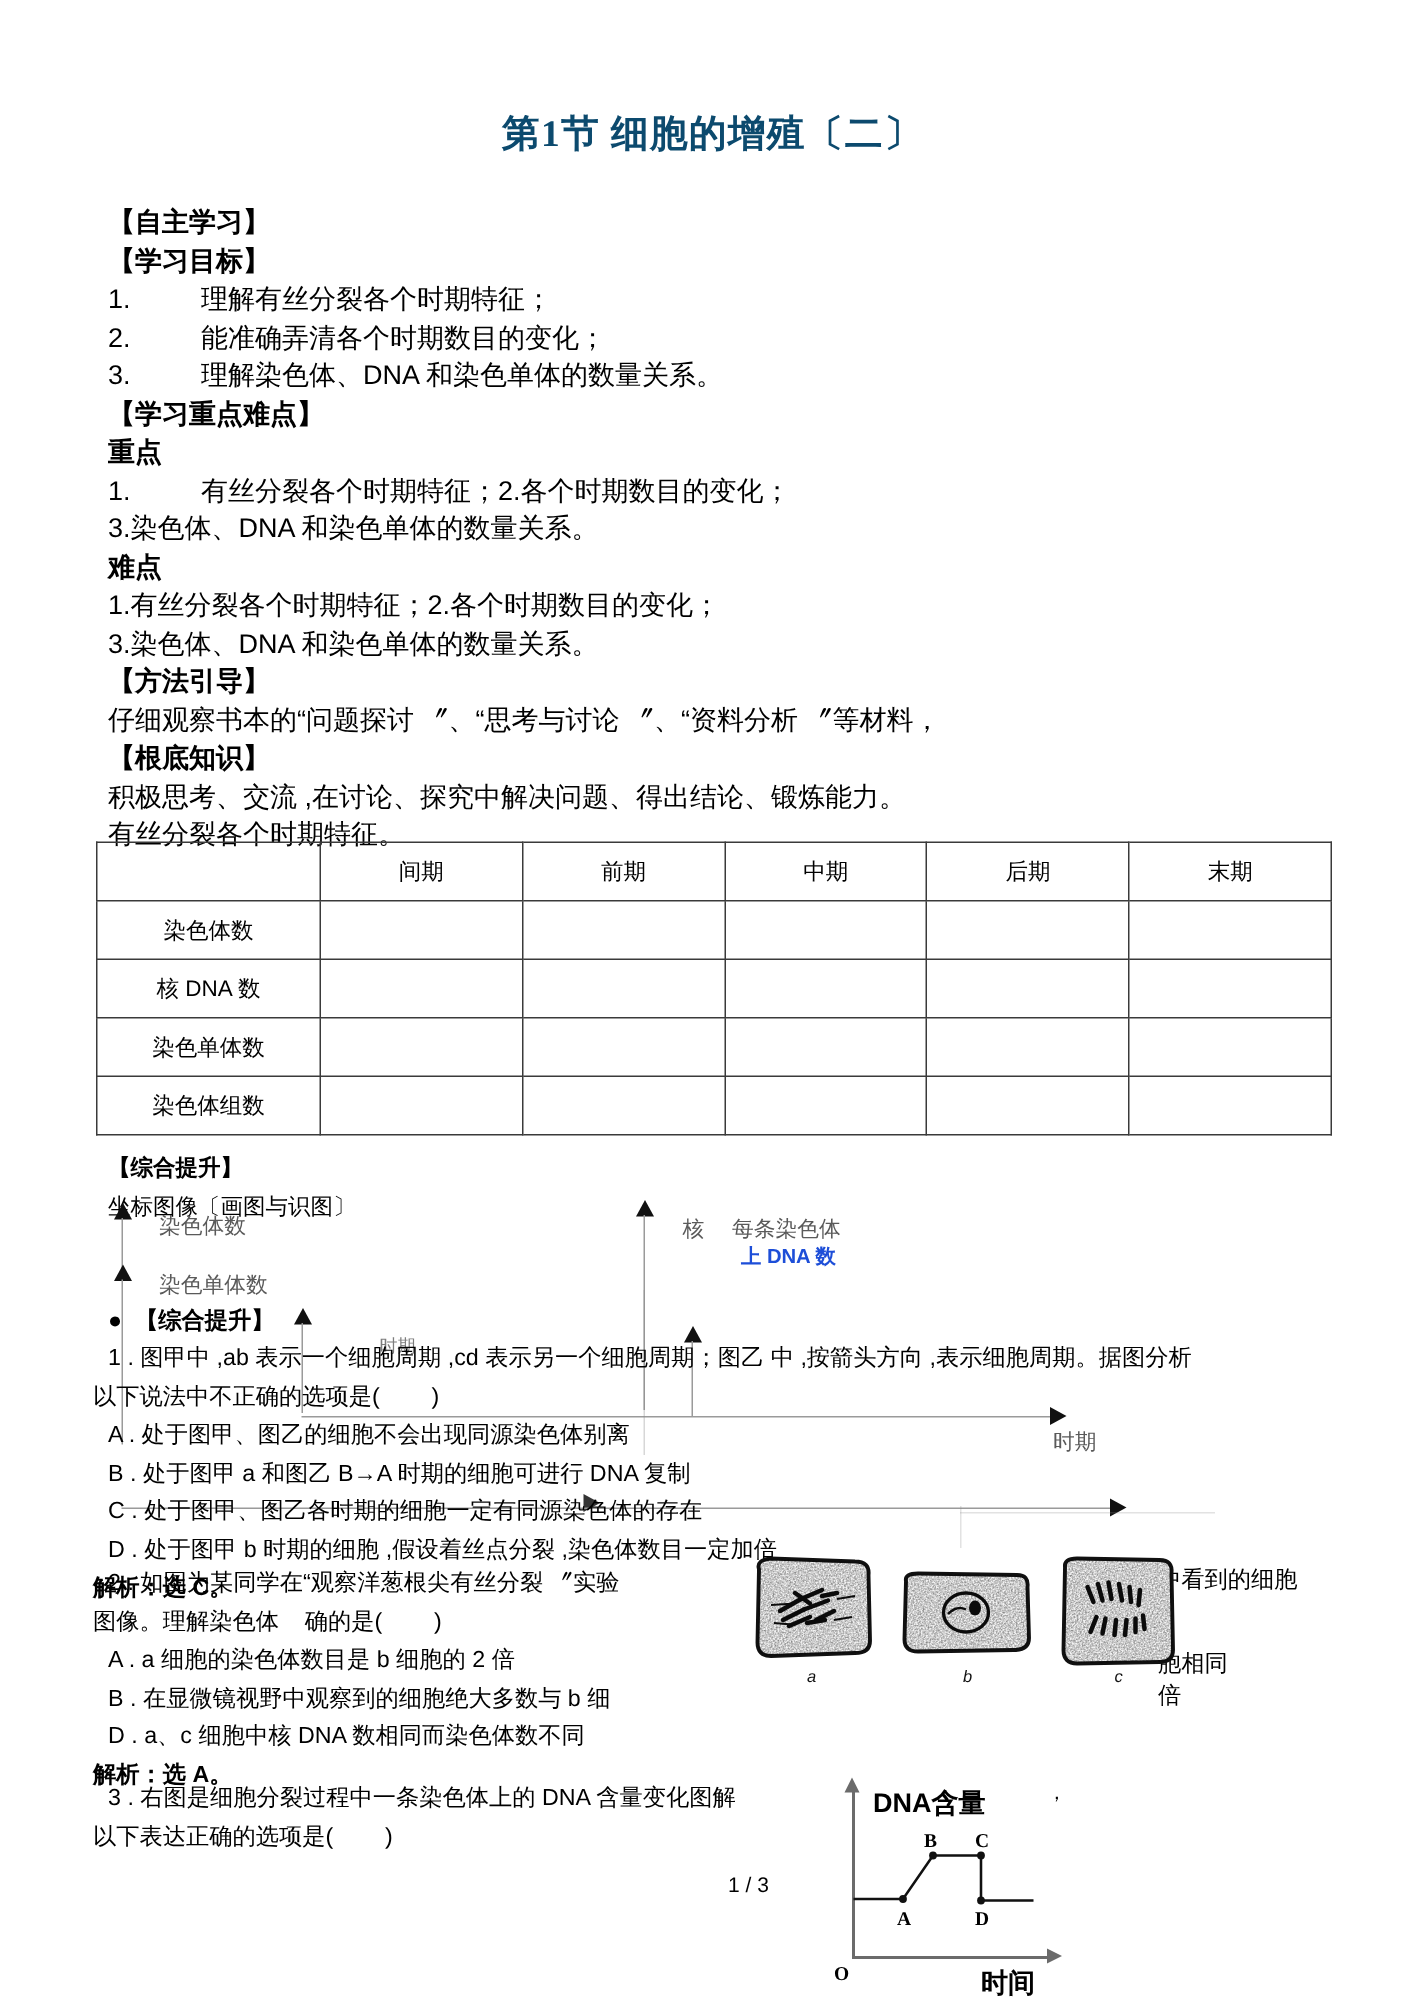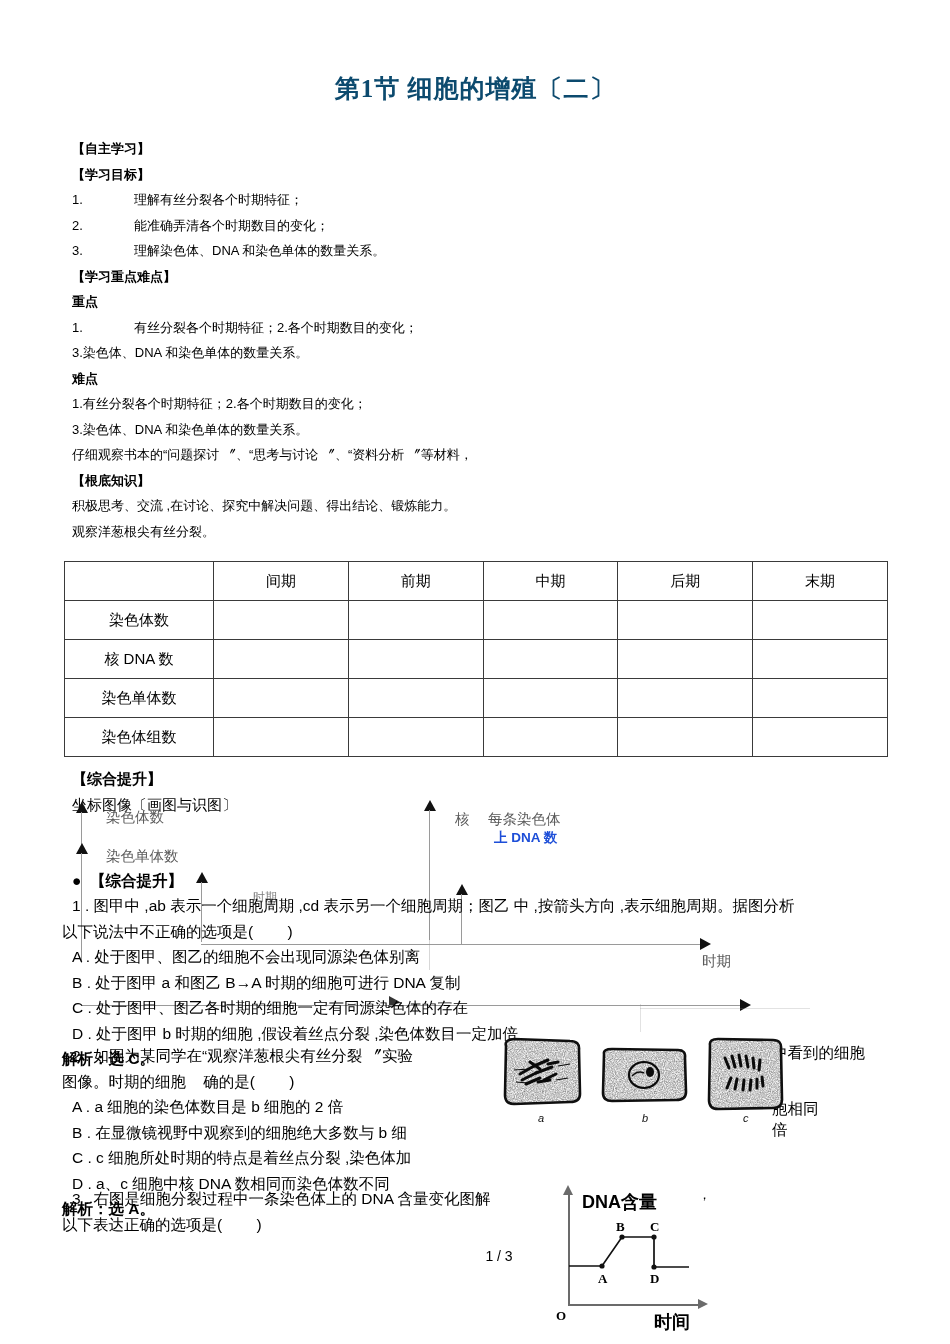--- a/index.html
+++ b/index.html
@@ -12,21 +12,21 @@
 
   .title{
     position:absolute; top:72px; left:0; width:950px;
     text-align:center; color:#0c4a6e; font-weight:bold;
     font-size:25px; letter-spacing:1px;
     font-family:"Liberation Serif","DejaVu Serif",serif;
   }
 
   .body-text{
     position:absolute; left:72px; top:136px; width:830px;
-    font-size:13px; line-height:25.5px;
+    font-size:18px; line-height:25.5px;
   }
   .ln{white-space:pre; }
   .b{font-weight:bold;}
   .num-item{display:block;}
   .num-item .n{display:inline-block;width:62px;}
 
   table.mitosis{
     position:absolute; left:64px; top:561px;
     border-collapse:collapse; width:824px;
     font-size:15px;
@@ -104,25 +104,26 @@
 
     <div class="ln b">【学习重点难点】</div>
     <div class="ln b">重点</div>
     <div class="ln num-item"><span class="n">1.</span><span>有丝分裂各个时期特征；2.各个时期数目的变化；</span></div>
     <div class="ln">3.染色体、DNA 和染色单体的数量关系。</div>
 
     <div class="ln b">难点</div>
     <div class="ln">1.有丝分裂各个时期特征；2.各个时期数目的变化；</div>
     <div class="ln">3.染色体、DNA 和染色单体的数量关系。</div>
 
+    <div class="ln b">【方法引导】</div>
     <div class="ln">仔细观察书本的“问题探讨 〞、“思考与讨论 〞、“资料分析 〞等材料，</div>
     <div class="ln b">【根底知识】</div>
 
     <div class="ln">积极思考、交流 ,在讨论、探究中解决问题、得出结论、锻炼能力。</div>
-    <div class="ln">观察洋葱根尖有丝分裂。</div>
+    <div class="ln">有丝分裂各个时期特征。</div>
   </div>
 
   <table class="mitosis">
     <tbody>
         <tr>
       <td class="corner"></td>
       <td>间期</td>
       <td>前期</td>
       <td>中期</td>
       <td>后期</td>
@@ -214,24 +215,23 @@
     <div class="ln" style="margin-left:-10px;">以下说法中不正确的选项是(        )</div>
     <div class="ln opt">A . 处于图甲、图乙的细胞不会出现同源染色体别离</div>
     <div class="ln opt">B . 处于图甲 a 和图乙 B→A 时期的细胞可进行 DNA 复制</div>
     <div class="ln opt">C . 处于图甲、图乙各时期的细胞一定有同源染色体的存在</div>
     <div class="ln opt">D . 处于图甲 b 时期的细胞 ,假设着丝点分裂 ,染色体数目一定加倍</div>
     <div class="ln b" style="margin-left:-10px;">解析：选 C。</div>
   </div>
 
   <div class="qtext" style="top:1043px;width:470px;">
     <div class="ln">2 . 如图为某同学在“观察洋葱根尖有丝分裂 〞实验</div>
-    <div class="ln" style="margin-left:-10px;">图像。时期的细胞    确的是(        )</div>
+    <div class="ln" style="margin-left:-10px;">图像。理解染色体    确的是(        )</div>
     <div class="ln opt">A . a 细胞的染色体数目是 b 细胞的 2 倍</div>
     <div class="ln opt">B . 在显微镜视野中观察到的细胞绝大多数与 b 细</div>
-    <div class="ln opt">C . c 细胞所处时期的特点是着丝点分裂 ,染色体加</div>
     <div class="ln opt">D . a、c 细胞中核 DNA 数相同而染色体数不同</div>
     <div class="ln b" style="margin-left:-10px;">解析：选 A。</div>
   </div>
 
   <div class="frag" style="left:772px;top:1043px;">中看到的细胞</div>
   <div class="frag" style="left:772px;top:1099px;">胞相同</div>
   <div class="frag" style="left:772px;top:1120px;">倍</div>
 
   <div class="cells">
 

